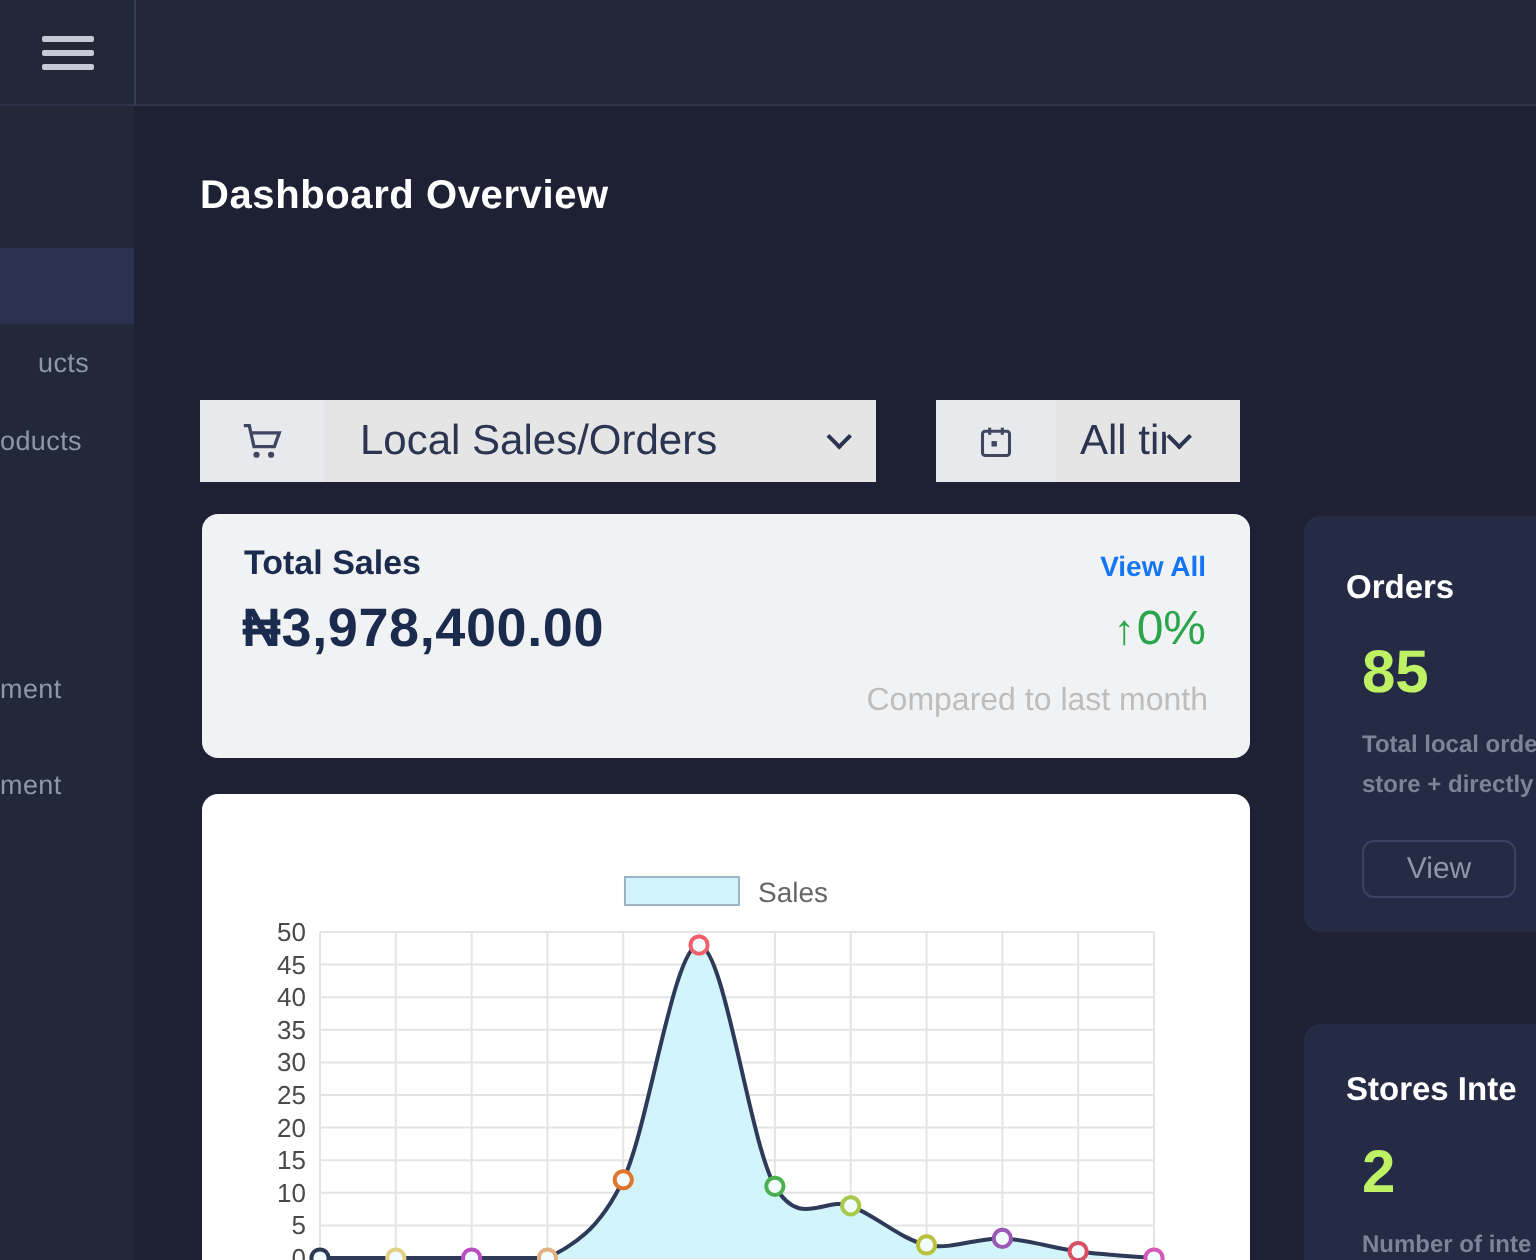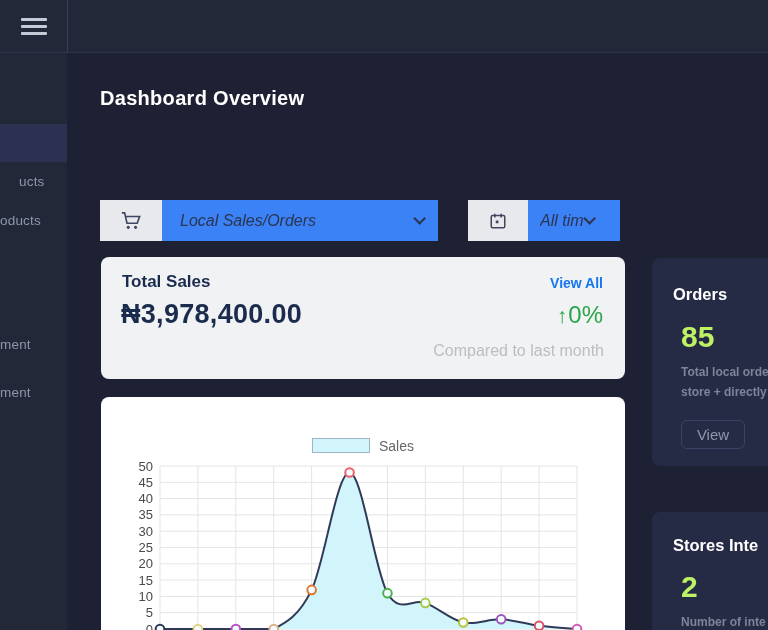--- a/index.html
+++ b/index.html
@@ -27,22 +27,22 @@
   
   .page-title { position:absolute; left:100px; top:87px; color:#ffffff;
     font-size:20px; font-weight:800; letter-spacing:.3px; }
   
   .filter-group { position:absolute; top:200px; height:41px; display:flex; }
   .fg-sales { left:100px; width:338px; }
   .fg-time  { left:468px; width:152px; }
   .icon-box { background:#e8e9ed; display:flex; align-items:center; justify-content:center; }
   .fg-sales .icon-box { width:62px; }
   .fg-time  .icon-box { width:60px; }
-  .select-box { background:#3b82f6; flex:1; display:flex; align-items:center;
-    color:#2b3450; font-size:16px; cursor:pointer; overflow:hidden;font-style:italic; }
+  .select-box { background:#e5e5e5; flex:1; display:flex; align-items:center;
+    color:#2b3450; font-size:21px; cursor:pointer; overflow:hidden; }
   .fg-sales .select-box { padding:0 16px 0 18px; }
   .fg-time  .select-box { padding:0 28px 0 12px;text-align:right; }
   .select-label { flex:1; white-space:nowrap; overflow:hidden; }
   .chev { width:9px; height:9px; border-right:2.2px solid #2b3450; border-bottom:2.2px solid #2b3450;
     transform:rotate(45deg) translateY(-3px); flex:none; }
   
   .total-card { position:absolute; left:101px; top:257px; width:524px; height:122px;
     background:#f1f2f4; border-radius:8px; }
   .tc-title { position:absolute; left:21px; top:15px; font-size:17px; font-weight:800; color:#1b2b4d; }
   .tc-viewall { position:absolute; right:22px; top:18px; font-size:14px; font-weight:800; color:#1476f2; cursor:pointer; }
@@ -63,21 +63,21 @@
   .dark-card { position:absolute; left:652px; width:160px; background:#262b45; border-radius:8px; }
   .orders-card { top:258px; height:208px; }
   .stores-card { top:512px; height:160px; }
   .dk-title { position:absolute; left:21px; font-size:16.5px; font-weight:700; color:#ffffff; white-space:nowrap; }
   .dk-count { position:absolute; left:29px; font-size:30px; font-weight:800; color:#bef264; }
   .dk-desc { position:absolute; left:29px; font-size:12px; font-weight:700; color:#7e8398;
     line-height:20px; white-space:nowrap; }
   .orders-card .dk-title { top:27px; }
   .orders-card .dk-count { top:62px; }
   .orders-card .dk-desc  { top:104px; }
-  .view-btn { position:absolute; left:29px; top:162px; width:64px; height:29px;
+  .view-btn { position:absolute; left:29px; top:162px; width:77px; height:29px;
     background:transparent; border:1px solid #3c4266; border-radius:6px;
     color:#9096aa; font-size:15px; font-family:inherit; cursor:pointer; }
   .stores-card .dk-title { top:24px; }
   .stores-card .dk-count { top:58px; }
   .stores-card .dk-desc  { top:100px; }
 </style>
 </head>
 <body>
 
 <div class="navbar">

